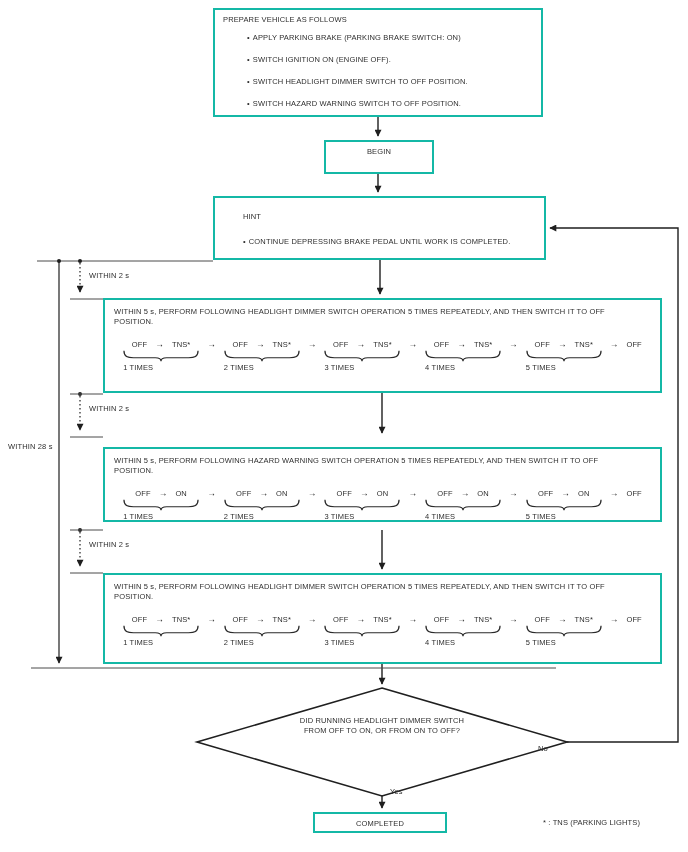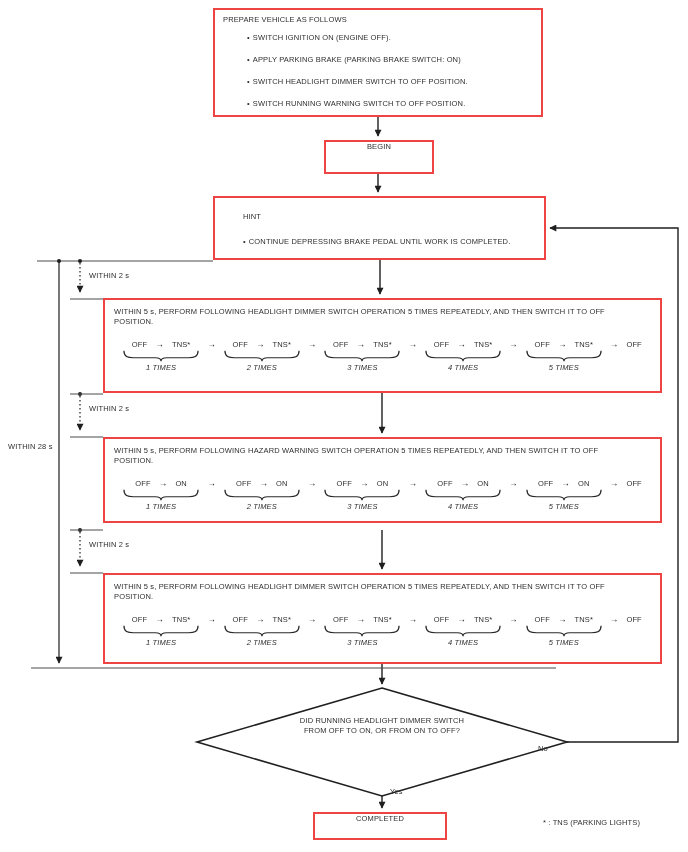--- a/index.html
+++ b/index.html
@@ -1,52 +1,52 @@
 <!DOCTYPE html>
 <html><head>
 <meta charset="utf-8">
 <style>
   html,body{margin:0;padding:0;background:#fff;}
   #canvas{
     position:relative;width:688px;height:852px;background:#ffffff;
     font-family:"Liberation Sans","DejaVu Sans",sans-serif;
     font-size:7.5px;color:#2e2e2e;letter-spacing:.15px;overflow:hidden;
   }
-  .box{position:absolute;background:#fff;border:2px solid #ef4444;box-sizing:border-box;}
+  .box{position:absolute;background:#fff;border:2px solid #14b8a6;box-sizing:border-box;}
   .pad{padding:5px 8px;}
   .ttl{white-space:nowrap;}
   ul.blist{list-style:none;margin:9px 0 0 0;padding:0 0 0 24px;}
   ul.blist li{margin:0 0 13px 0;white-space:nowrap;}
   ul.blist li::before,.bullet::before{content:"\2022";margin-right:3px;}
-  .cbox{text-align:center;}
+  .cbox{text-align:center;padding-top:5px;}
   .lbl{position:absolute;white-space:nowrap;}
   .step-text{position:absolute;left:9px;top:7px;right:8px;line-height:9.5px;}
   .seq-row{position:absolute;left:0;right:0;top:40px;display:flex;justify-content:center;align-items:flex-start;}
   .grp{display:flex;flex-direction:column;width:76px;}
   .grp-top{display:flex;justify-content:center;gap:8px;white-space:nowrap;}
   .brace{width:100%;height:12px;display:block;margin-top:1px;}
-  .grp-label{text-align:center;margin-top:1px;white-space:nowrap;font-style:italic;}
+  .grp-label{text-align:left;margin-top:1px;white-space:nowrap;}
   .arr{font-size:8.5px;line-height:8px;color:#2b2b2b;}
   .conn{margin:0 8px;}
   .tok{white-space:nowrap;}
   .dec-text{position:absolute;left:232px;top:716px;width:300px;text-align:center;line-height:9.5px;}
   svg.overlay{position:absolute;left:0;top:0;pointer-events:none;}
 </style>
 </head>
 <body>
 
 <div id="canvas">
 
   <div class="box pad" style="left:213px;top:8px;width:330px;height:109px;">
     <div class="ttl">PREPARE VEHICLE AS FOLLOWS</div>
     <ul class="blist">
+      <li>APPLY PARKING BRAKE (PARKING BRAKE SWITCH: ON)</li>
       <li>SWITCH IGNITION ON (ENGINE OFF).</li>
-      <li>APPLY PARKING BRAKE (PARKING BRAKE SWITCH: ON)</li>
       <li>SWITCH HEADLIGHT DIMMER SWITCH TO OFF POSITION.</li>
-      <li>SWITCH RUNNING WARNING SWITCH TO OFF POSITION.</li>
+      <li>SWITCH HAZARD WARNING SWITCH TO OFF POSITION.</li>
     </ul>
   </div>
 
   <div class="box cbox" style="left:324px;top:140px;width:110px;height:34px;">
     <span>BEGIN</span>
   </div>
 
   <div class="box pad" style="left:213px;top:196px;width:333px;height:64px;">
     <div class="ttl" style="margin:9px 0 16px 20px;">HINT</div>
     <div class="ttl bullet" style="margin:9px 0 16px 20px;">CONTINUE DEPRESSING BRAKE PEDAL UNTIL WORK IS COMPLETED.</div>
@@ -115,21 +115,21 @@
           <svg class="brace" viewBox="0 0 80 14" preserveAspectRatio="none">
             <path d="M1,1 C1,8 5,9 11,9 L34,9 C38,9 40,10 40,13 C40,10 42,9 46,9 L69,9 C75,9 79,8 79,1" fill="none" stroke="#2b2b2b" stroke-width="1.3"></path>
           </svg>
           <div class="grp-label">5 TIMES</div>
         </div>
         <div class="arr conn">→</div>
         <div class="tok">OFF</div>
       </div>
   </div>
 
-  <div class="box" style="left:103px;top:437px;width:559px;height:86px;">
+  <div class="box" style="left:103px;top:447px;width:559px;height:75px;">
     <div class="step-text">
       <div>WITHIN 5 s, PERFORM FOLLOWING HAZARD WARNING SWITCH OPERATION 5 TIMES REPEATEDLY,  AND THEN SWITCH IT TO OFF</div>
       <div>POSITION.</div>
     </div>
     <div class="seq-row">
         <div class="grp">
           <div class="grp-top">
             <span class="tok">OFF</span>
             <span class="arr">→</span>
             <span class="tok">ON</span>
@@ -255,21 +255,21 @@
           <svg class="brace" viewBox="0 0 80 14" preserveAspectRatio="none">
             <path d="M1,1 C1,8 5,9 11,9 L34,9 C38,9 40,10 40,13 C40,10 42,9 46,9 L69,9 C75,9 79,8 79,1" fill="none" stroke="#2b2b2b" stroke-width="1.3"></path>
           </svg>
           <div class="grp-label">5 TIMES</div>
         </div>
         <div class="arr conn">→</div>
         <div class="tok">OFF</div>
       </div>
   </div>
 
-  <div class="box cbox" style="left:313px;top:812px;width:134px;height:28px;">
+  <div class="box cbox" style="left:313px;top:812px;width:134px;height:21px;">
     <span>COMPLETED</span>
   </div>
 
   <svg class="overlay" width="688" height="852" viewBox="0 0 688 852">
     <defs>
       <marker id="ah" viewBox="0 0 10 10" refX="9" refY="5" markerWidth="9" markerHeight="7" orient="auto" markerUnits="userSpaceOnUse">
         <path d="M0 0 L10 5 L0 10 z" fill="#1f1f1f"></path>
       </marker>
     </defs>
 

